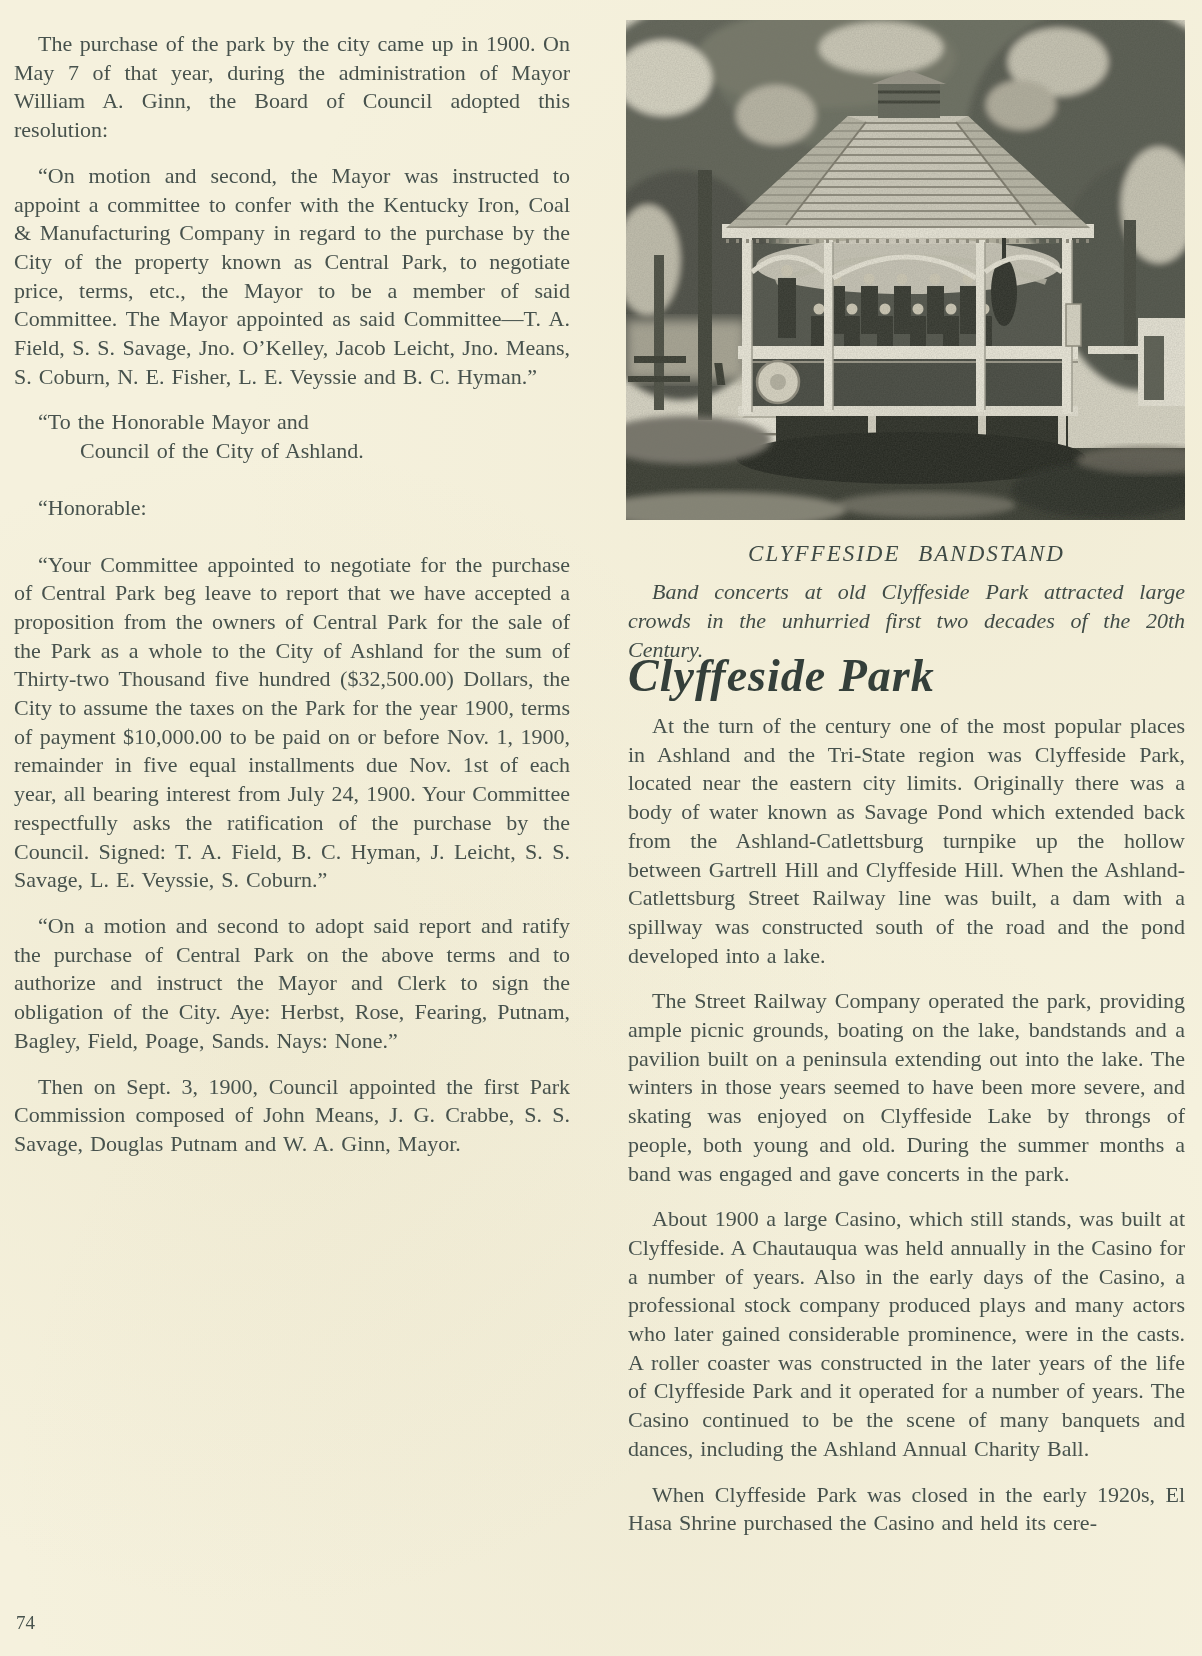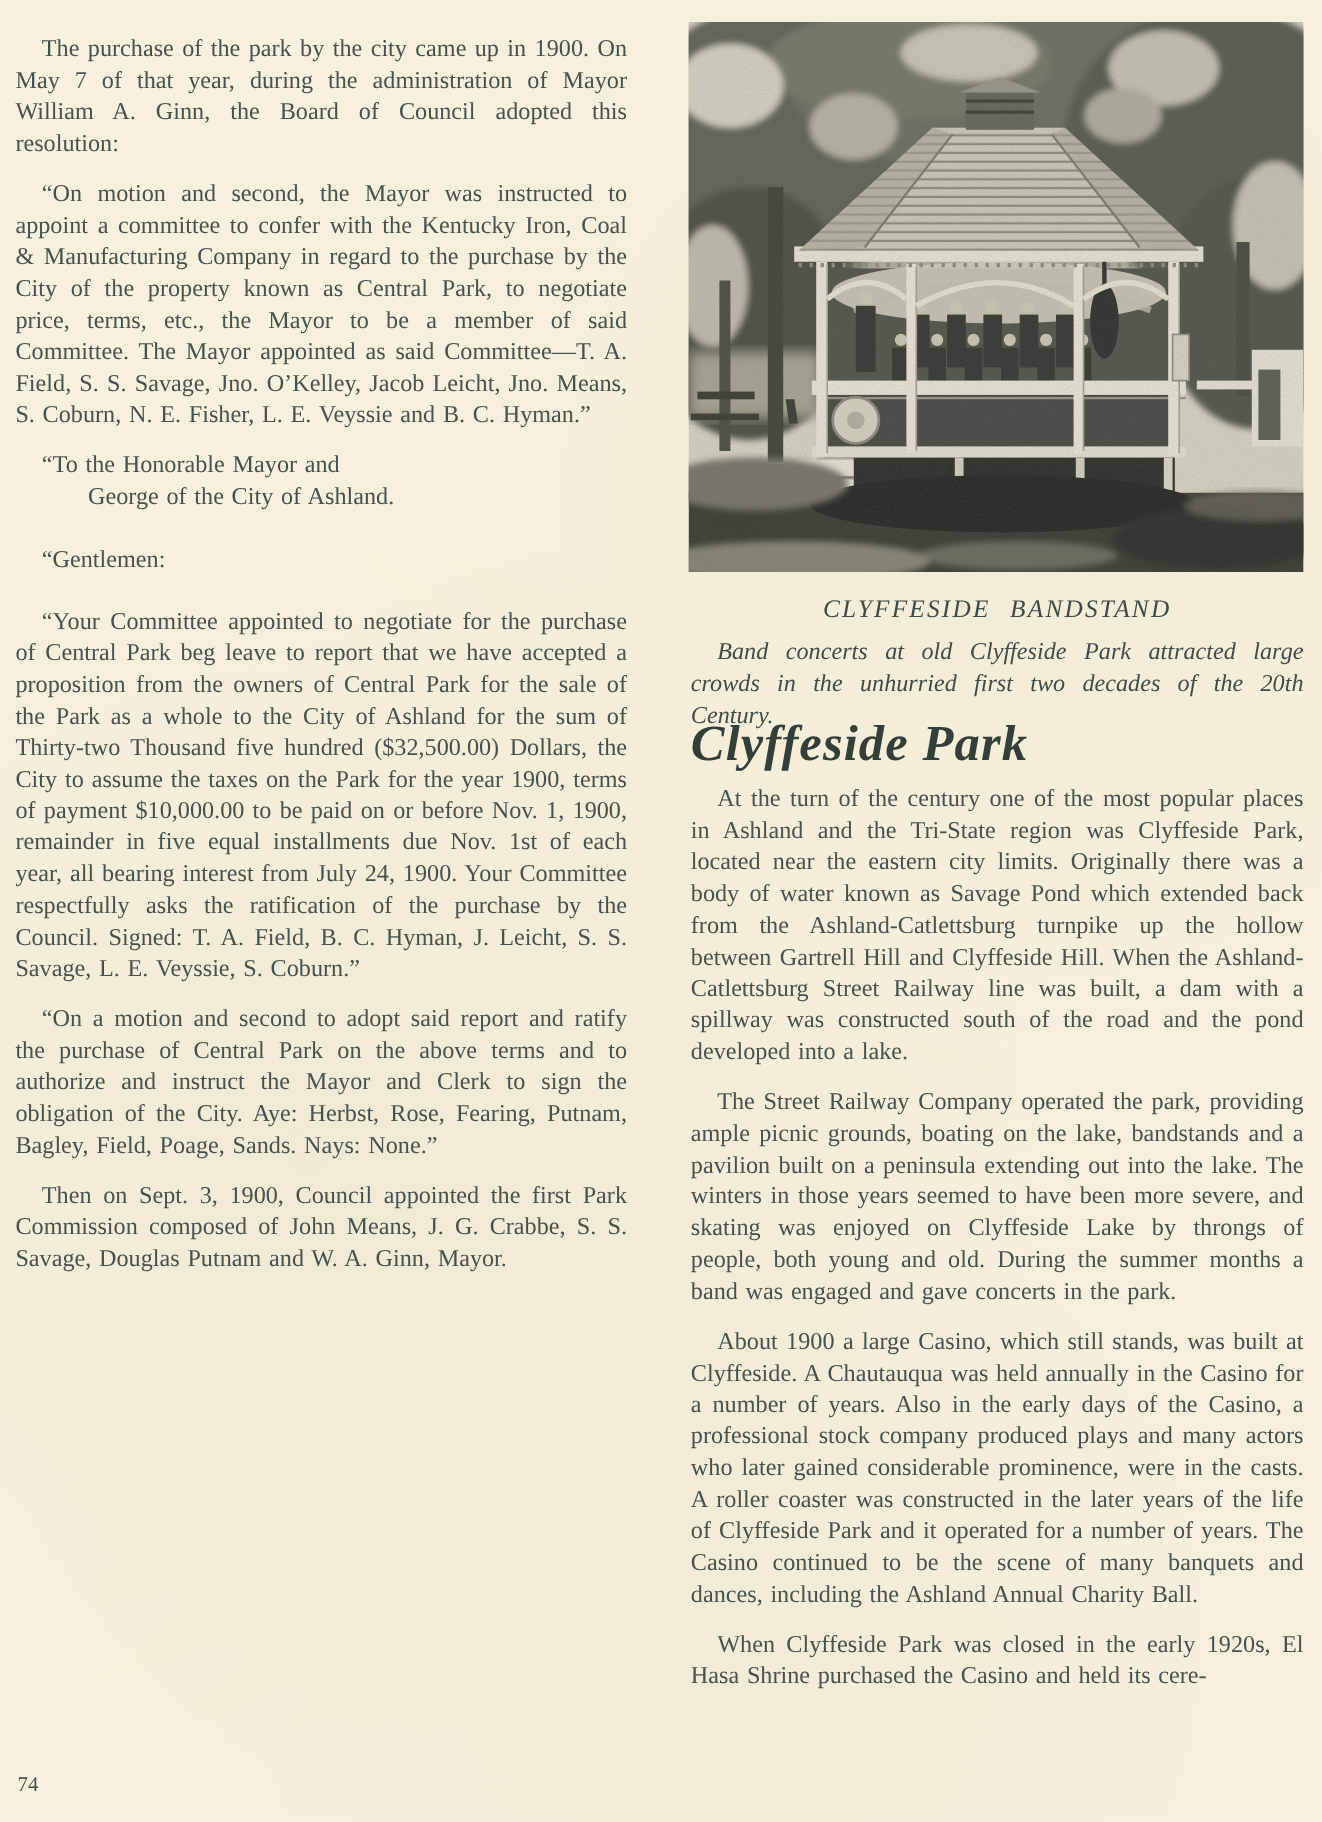--- a/index.html
+++ b/index.html
@@ -44,22 +44,22 @@
 </style>
 </head>
 <body>
 
 <div class="page">
 
   <div class="col-left body-text">
     <p>The purchase of the park by the city came up in 1900.  On May 7 of that year, during the administration of Mayor William A. Ginn, the Board of Council adopted this resolution:</p>
     <p>“On motion and second, the Mayor was instructed to appoint a committee to confer with the Kentucky Iron, Coal &amp; Manufacturing Company in regard to the purchase by the City of the property known as Central Park, to negotiate price, terms, etc., the Mayor to be a member of said Committee.  The Mayor appointed as said Committee—T. A. Field, S. S. Savage, Jno. O’Kelley, Jacob Leicht, Jno. Means, S. Coburn, N. E. Fisher, L. E. Veyssie and B. C. Hyman.”</p>
     <p class="address line1">“To the Honorable Mayor and</p>
-    <p class="address line2">George of the City of Ashland.</p>
-    <p class="salutation">“Gentlemen:</p>
+    <p class="address line2">Council of the City of Ashland.</p>
+    <p class="salutation">“Honorable:</p>
     <p>“Your Committee appointed to negotiate for the purchase of Central Park beg leave to report that we have accepted a proposition from the owners of Central Park for the sale of the Park as a whole to the City of Ashland for the sum of Thirty-two Thousand five hundred ($32,500.00) Dollars, the City to assume the taxes on the Park for the year 1900, terms of payment $10,000.00 to be paid on or before Nov. 1, 1900, remainder in five equal installments due Nov. 1st of each year, all bearing interest from July 24, 1900.  Your Committee respectfully asks the ratification of the purchase by the Council.  Signed:  T. A. Field, B. C. Hyman, J. Leicht, S. S. Savage, L. E. Veyssie, S. Coburn.”</p>
     <p>“On a motion and second to adopt said report and ratify the purchase of Central Park on the above terms and to authorize and instruct the Mayor and Clerk to sign the obligation of the City.  Aye:  Herbst, Rose, Fearing, Putnam, Bagley, Field, Poage, Sands.  Nays: None.”</p>
     <p>Then on Sept. 3, 1900, Council appointed the first Park Commission composed of John Means, J. G. Crabbe, S. S. Savage, Douglas Putnam and W. A. Ginn, Mayor.</p>
   </div>
 
   <div class="photo">
     <svg width="559" height="500" viewBox="0 0 559 500" xmlns="http://www.w3.org/2000/svg">
       <defs>
         <filter id="soft">
             <feGaussianBlur stdDeviation="3"></feGaussianBlur>

